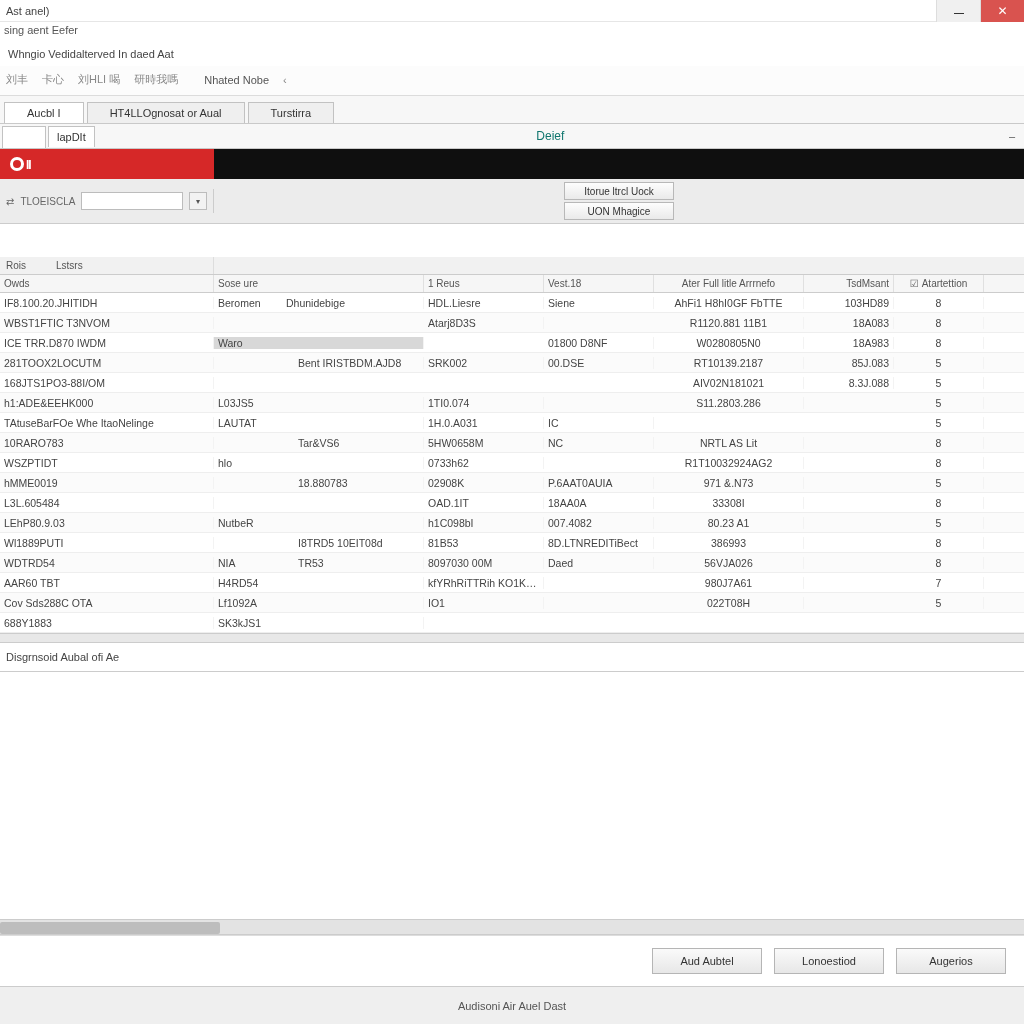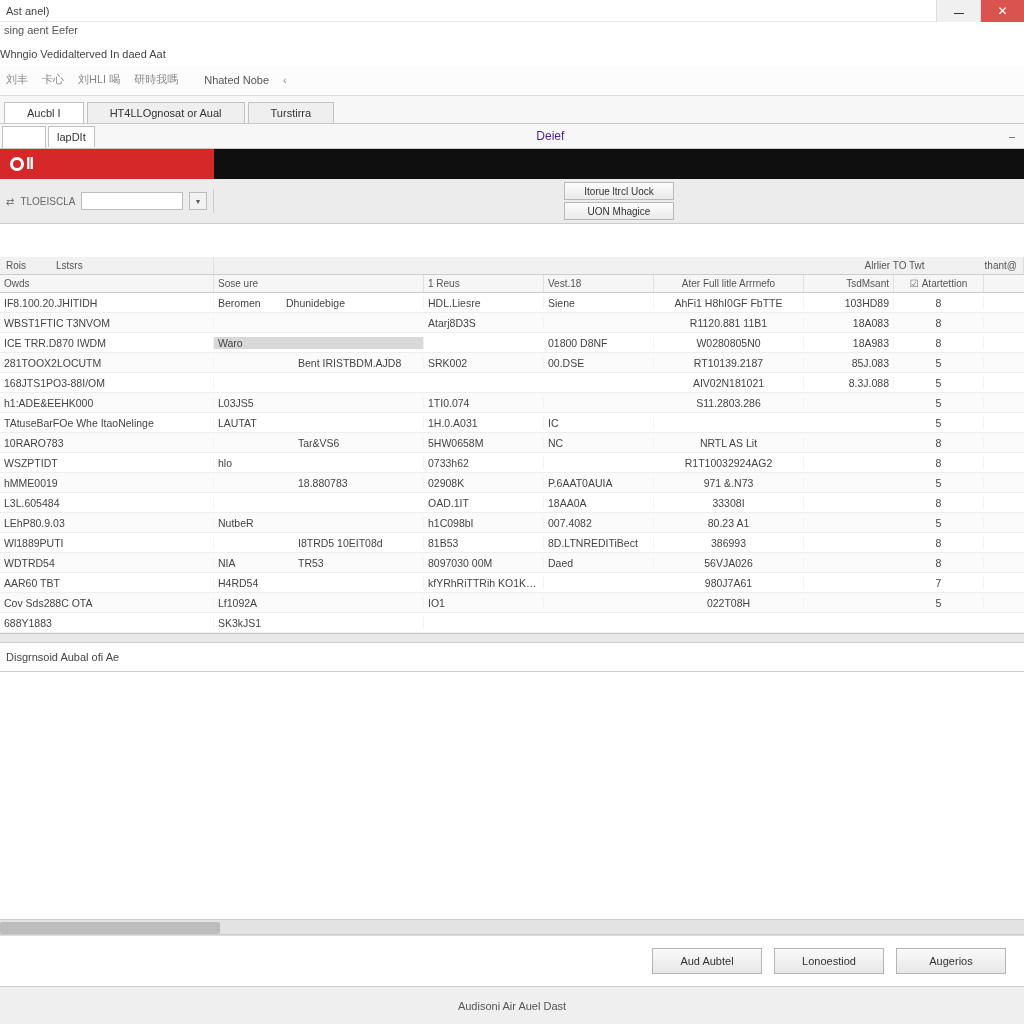--- a/index.html
+++ b/index.html
@@ -9,39 +9,39 @@
   
   .titlebar { height: 22px; background: #fff; display: flex; align-items: center; justify-content: space-between; padding: 0 0 0 6px; border-bottom: 1px solid #e6e6e6; }
   .titlebar-left { font-size: 11px; color: #444; }
   .titlebar-right { display: flex; }
   .win-btn { width: 44px; height: 22px; display: flex; align-items: center; justify-content: center; background: #f0f0f0; border-left: 1px solid #ddd; font-size: 10px; cursor: default; }
   .win-btn.min::before { content: ""; display: block; width: 10px; height: 1px; background: #333; margin-top: 6px; }
   .win-btn.close { background: #d9534f; color: #fff; }
   .win-btn.close::before { content: "✕"; font-size: 12px; color: #fff; }
 
   .subtitle { padding: 2px 4px 6px; font-size: 11px; color: #555; background: #fff; }
-  .mode-row { padding: 6px 0; font-size: 11px; color: #444; background: #fff; }
+  .mode-row { padding: 6px 8px; font-size: 11px; color: #444; background: #fff; }
   .toolbar { display: flex; align-items: center; gap: 14px; padding: 6px 6px 8px; border-bottom: 1px solid #dcdcdc; background: #fcfcfc; color: #777; font-size: 11px; }
   .toolbar .tb-item { color: #888; }
   .toolbar .tb-label { color: #555; margin-left: 12px; }
   .toolbar .tb-pager { color: #888; }
 
   .tabbar { display: flex; align-items: flex-end; gap: 0; padding: 6px 4px 0; background: #f7f7f7; border-bottom: 1px solid #c9c9c9; }
   .tab { padding: 4px 22px; border: 1px solid #c2c2c2; border-bottom: none; background: #efefef; margin-right: 3px; font-size: 11px; cursor: default; }
   .tab.active { background: #fff; }
 
   .subtab-row { display: flex; align-items: center; border-bottom: 1px solid #c9c9c9; background: #f7f7f7; }
   .subtab-side { width: 44px; height: 22px; border: 1px solid #c2c2c2; border-bottom: none; background: #fff; margin: 2px 0 0 2px; }
   .subtab-label { padding: 4px 8px; margin-left: 2px; font-size: 11px; border: 1px solid #c2c2c2; border-bottom: none; background: #fff; }
-  .subtab-center { flex: 1; text-align: center; font-size: 12px; padding: 4px 0; color: #4c1d95; }
+  .subtab-center { flex: 1; text-align: center; font-size: 12px; padding: 4px 0; color: #0f766e; }
   .subtab-min { width: 18px; text-align: center; color: #555; padding-right: 6px; }
 
   .brandbar { height: 30px; background: #0f0f0f; display: flex; align-items: stretch; }
   .brand-left { width: 214px; background: #d62828; display: flex; align-items: center; padding-left: 10px; }
-  .brand-logo { color: #fff; font-weight: bold; font-size: 16px; letter-spacing: -1px; font-family: Arial, sans-serif; }
+  .brand-logo { color: #fff; font-weight: bold; font-size: 12px; letter-spacing: -1px; font-family: Arial, sans-serif; }
   .brand-logo .o { display: inline-block; width: 14px; height: 14px; border: 3px solid #fff; border-radius: 50%; vertical-align: -2px; margin-right: 2px; }
 
   .filterbar { display: flex; align-items: center; background: #ececec; border-bottom: 1px solid #ccc; }
   .filter-left { width: 214px; display: flex; align-items: center; gap: 6px; padding: 3px 6px; border-right: 1px solid #ccc; }
   .filter-label { font-size: 10px; color: #666; }
   .filter-field { flex: 1; height: 18px; border: 1px solid #bcbcbc; background: #fff; }
   .filter-drop { width: 18px; height: 18px; border: 1px solid #bcbcbc; background: #f2f2f2; display: flex; align-items: center; justify-content: center; font-size: 8px; color: #555; }
   .filter-center { flex: 1; display: flex; justify-content: center; gap: 0; flex-direction: column; align-items: center; padding: 2px 0; }
   .filter-btn { min-width: 110px; height: 18px; border: 1px solid #b8b8b8; background: linear-gradient(#fdfdfd,#eaeaea); font-size: 10px; display: flex; align-items: center; justify-content: center; margin: 1px 0; cursor: default; }
 
@@ -137,24 +137,20 @@
       <div class="filter-btn">Itorue ltrcl Uock</div>
       <div class="filter-btn">UON Mhagice</div>
     </div>
   </div>
 
   <div class="grid-header">
     <div class="gh left">
       <span>Rois</span>
       <span>Lstsrs</span>
     </div>
-    <div class="gh" style="flex:1; justify-content:flex-end; gap:60px;">
-      <span>Alrlier TO Twt</span>
-      <span>thant@</span>
-    </div>
   </div>
 
   <div class="columns-row">
     <div class="col w0">Owds</div>
     <div class="col" style="width:210px">Sose ure</div>
     <div class="col w2">1 Reus</div>
     <div class="col w3">Vest.18</div>
     <div class="col w4">Ater Full litle Arrrnefo</div>
     <div class="col w5">TsdMsant</div>
     <div class="col w6 w6chk">Atartettion</div>

